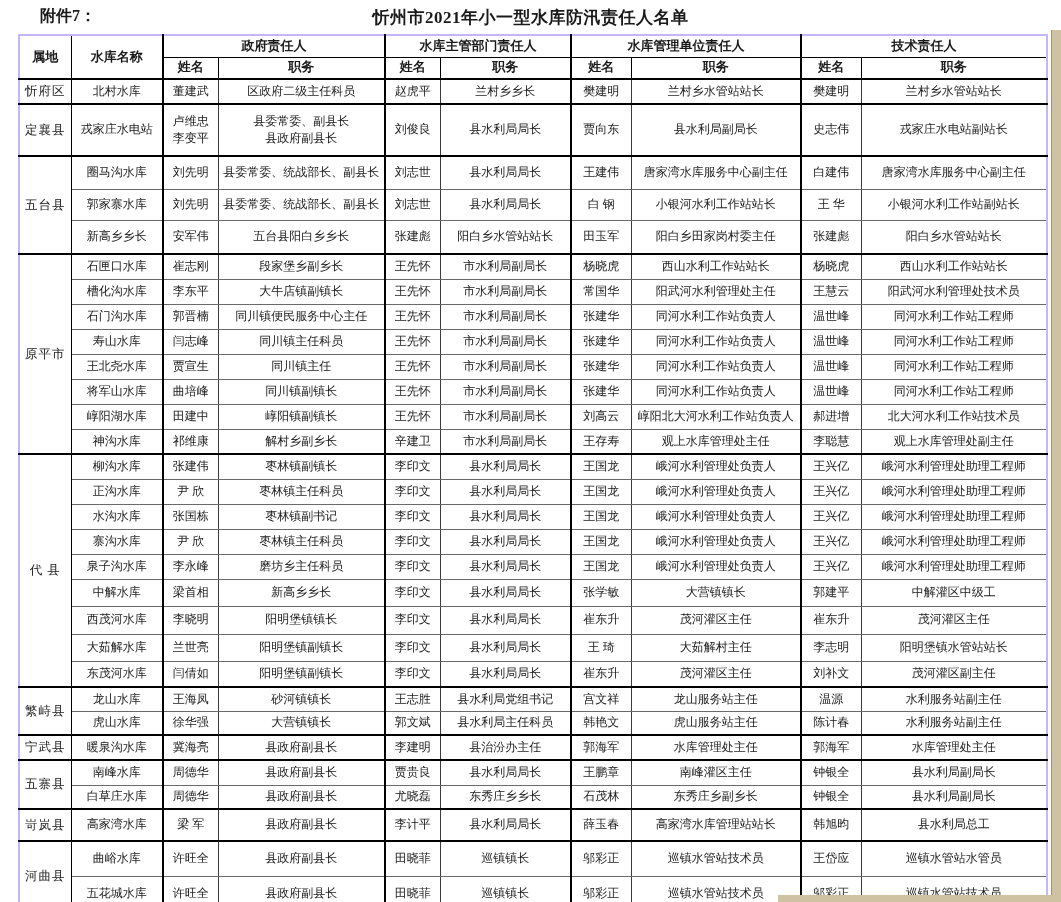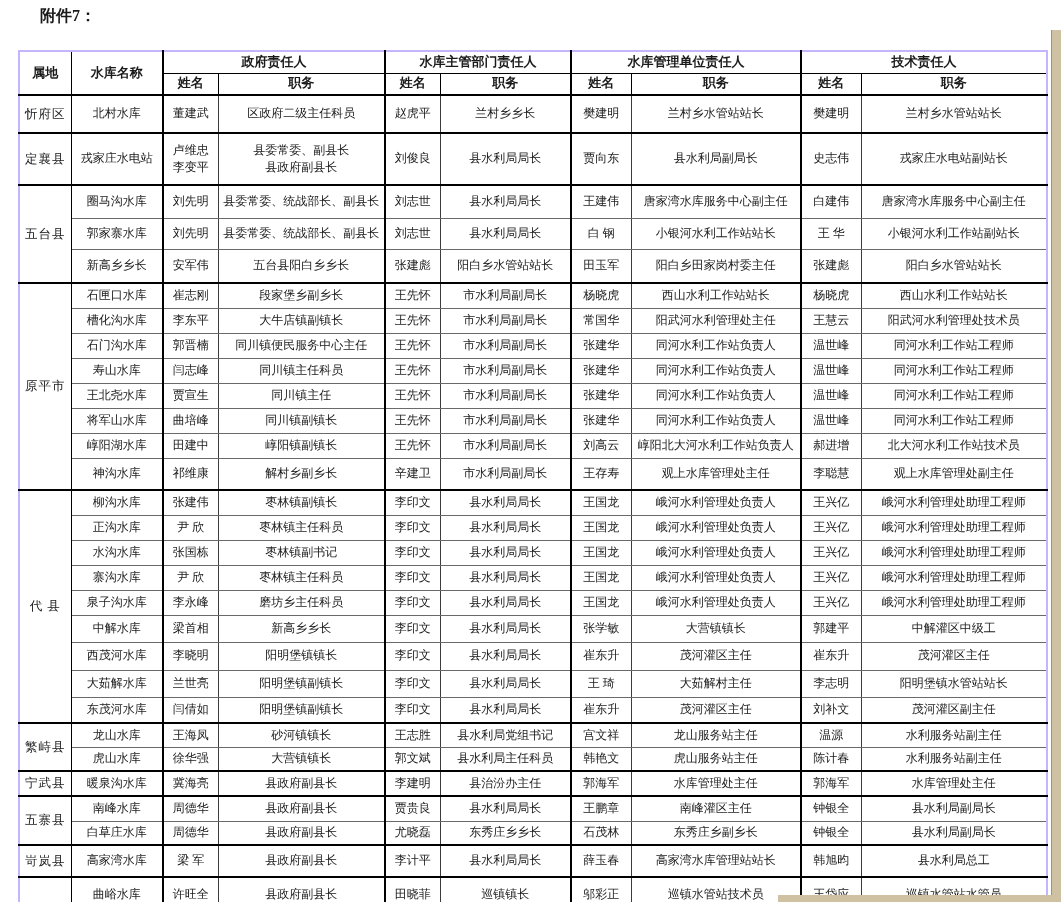--- a/index.html
+++ b/index.html
@@ -4,21 +4,21 @@
 <style>
   * { margin:0; padding:0; box-sizing:border-box; }
   html,body { width:1061px; height:902px; }
   body {
     position:relative;
     background:#ffffff;
     font-family:"Liberation Serif", serif;
     color:#1a1a1a;
     overflow:hidden;
   }
-  .titlebar { position:relative; height:50px; padding-top:6px; }
+  .titlebar { position:relative; height:34px; padding-top:6px; }
   .attachment-label {
     position:absolute; left:40px; top:6px;
     font-size:16px; font-weight:bold;
   }
   .page-title {
     text-align:center; font-size:17px; font-weight:bold;
     letter-spacing:0.5px;
   }
   table.resv {
     border-collapse:collapse;
@@ -49,20 +49,21 @@
   }
   .desk-bottom {
     position:absolute; left:778px; right:0; bottom:0; height:7px;
   }
 </style>
 </head>
 <body>
 
 <div class="titlebar">
   <span class="attachment-label">附件7：</span>
+  <div class="page-title">忻州市2021年小一型水库防汛责任人名单</div>
 </div>
 
 <table class="resv">
   <colgroup>
     <col style="width:52px">
       <col style="width:92px">
     <col style="width:55px">
       <col style="width:167px">
     <col style="width:55px">
       <col style="width:131px">
@@ -85,21 +86,21 @@
       <th>职务</th>
       <th class="gsep">姓名</th>
       <th>职务</th>
       <th class="gsep">姓名</th>
       <th>职务</th>
       <th class="gsep">姓名</th>
       <th>职务</th>
     </tr>
   </thead>
   <tbody>
-      <tr class="group-start" style="height: 38px;">
+      <tr class="group-start" style="height: 25px;">
         <td rowspan="1" class="region-cell">忻府区</td>
         <td>北村水库</td>
         <td class="gsep">董建武</td>
         <td>区政府二级主任科员</td>
         <td class="gsep">赵虎平</td>
         <td>兰村乡乡长</td>
         <td class="gsep">樊建明</td>
         <td>兰村乡水管站站长</td>
         <td class="gsep">樊建明</td>
         <td>兰村乡水管站站长</td>
@@ -223,21 +224,21 @@
         <td>崞阳湖水库</td>
         <td class="gsep">田建中</td>
         <td>崞阳镇副镇长</td>
         <td class="gsep">王先怀</td>
         <td>市水利局副局长</td>
         <td class="gsep">刘高云</td>
         <td>崞阳北大河水利工作站负责人</td>
         <td class="gsep">郝进增</td>
         <td>北大河水利工作站技术员</td>
       </tr>
-      <tr style="height: 32px;">
+      <tr style="height: 25px;">
         <td>神沟水库</td>
         <td class="gsep">祁维康</td>
         <td>解村乡副乡长</td>
         <td class="gsep">辛建卫</td>
         <td>市水利局副局长</td>
         <td class="gsep">王存寿</td>
         <td>观上水库管理处主任</td>
         <td class="gsep">李聪慧</td>
         <td>观上水库管理处副主任</td>
       </tr>

